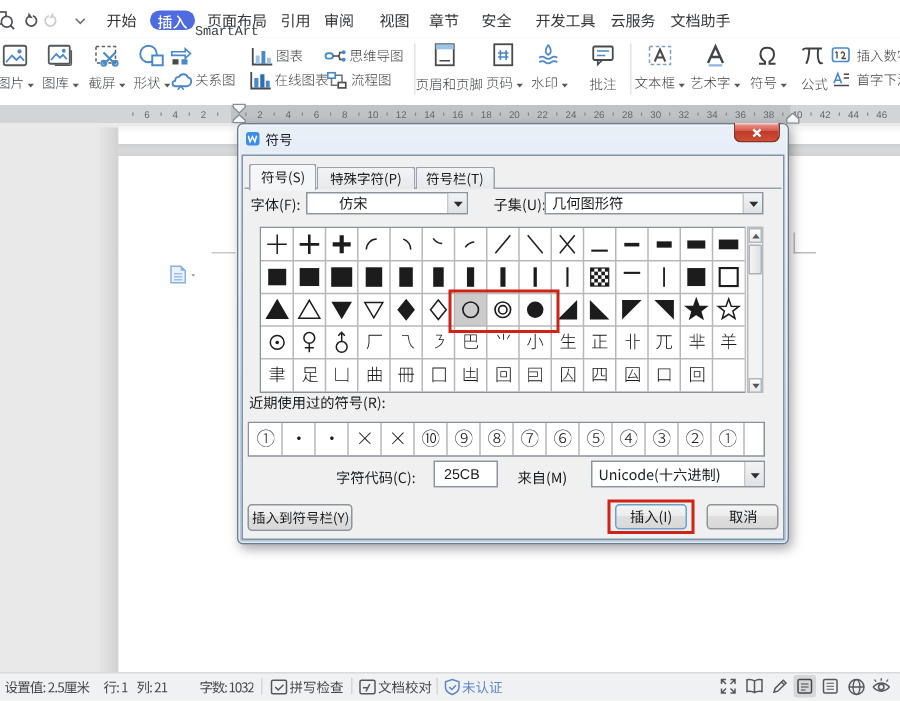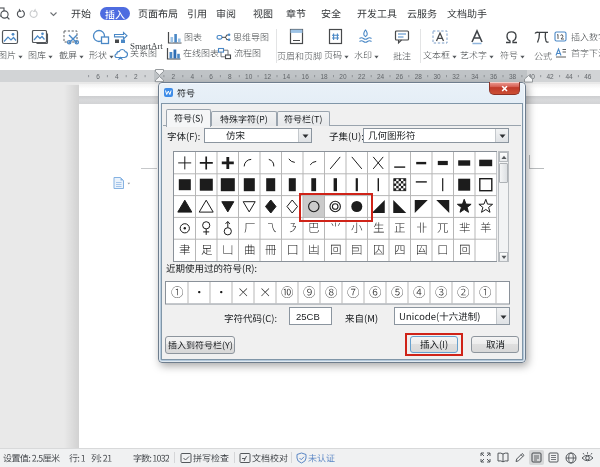--- a/index.html
+++ b/index.html
@@ -162,21 +162,21 @@
       </svg>
     </span>
   </div>
 <div class="abs" style="left:113px;top:31px;">
     <svg width="15" height="13">
 <path d="M1.5 3.5 h9 v-2 l3.5 3.2 l-3.5 3.2 v-2 h-9 Z" fill="none" stroke="#4a88c6" stroke-width="1.1"></path>
 <rect x="2" y="8.5" width="4" height="3.5" fill="#47494b"></rect>
 <rect x="8" y="8.5" width="4" height="3.5" fill="#4a88c6"></rect>
     </svg>
   </div>
-<div class="abs" style="left:130px;top:41px;font-size:9px;letter-spacing:-0.1px;color:#3c4043;font-family:Liberation Serif, serif;">SmartArt</div>
+<div class="abs" style="left:130px;top:16px;font-size:9px;letter-spacing:-0.1px;color:#3c4043;font-family:Liberation Mono, monospace;">SmartArt</div>
 <div class="abs" style="left:113px;top:47px;">
     <svg width="15" height="13">
 <path d="M4 10.5 q-2 0 -2 -1.8 q0 -1.6 1.8 -1.8 q0 -2.5 2.6 -2.6 q0.8 -1.8 2.9 -1.8 q2.3 0 2.9 2.1 q2.3 0.4 2.3 2.6 q0 2.8 -3 3.3 Z" fill="none" stroke="#4a88c6" stroke-width="1.2"></path>
 <path d="M5.5 12.8 l2 -2.5 l2 2.5" fill="none" stroke="#4a88c6" stroke-width="1.1"></path>
     </svg>
   </div>
 <div style="position:absolute;left:130px;top:47.5px;display:flex;align-items:center;">
     <svg width="27.0" height="11.2" viewBox="0 0 27.0 11.2">
       <path d="M1.2 3.0L7.9 3.0L7.9 3.4L1.2 3.4ZM0.7 5.3L8.4 5.3L8.4 5.7L0.7 5.7ZM4.8 5.4Q5.1 6.2 5.6 6.9Q6.2 7.6 6.9 8.0Q7.6 8.5 8.5 8.7Q8.5 8.8 8.4 8.9Q8.4 8.9 8.3 9.0Q8.3 9.1 8.2 9.2Q7.3 8.9 6.6 8.4Q5.8 7.8 5.3 7.1Q4.7 6.4 4.4 5.5ZM6.5 1.1L7.0 1.3Q6.8 1.6 6.6 2.0Q6.4 2.3 6.2 2.7Q5.9 3.0 5.7 3.3L5.4 3.1Q5.6 2.9 5.8 2.5Q6.0 2.1 6.2 1.8Q6.4 1.4 6.5 1.1ZM2.1 1.3L2.5 1.2Q2.8 1.5 3.0 1.9Q3.3 2.4 3.4 2.7L3.0 2.9Q3.0 2.7 2.8 2.4Q2.7 2.1 2.5 1.9Q2.3 1.6 2.1 1.3ZM4.3 3.2L4.7 3.2L4.7 4.5Q4.7 5.0 4.7 5.4Q4.6 5.9 4.4 6.4Q4.2 6.9 3.8 7.4Q3.4 7.9 2.6 8.3Q1.9 8.8 0.8 9.2Q0.8 9.2 0.8 9.1Q0.7 9.0 0.7 9.0Q0.6 8.9 0.5 8.8Q1.6 8.5 2.3 8.0Q3.0 7.6 3.4 7.1Q3.8 6.7 4.0 6.2Q4.2 5.8 4.2 5.3Q4.3 4.9 4.3 4.5ZM11.8 6.5L12.2 6.6Q12.0 7.0 11.6 7.4Q11.3 7.7 10.9 8.1Q10.5 8.4 10.2 8.6Q10.2 8.6 10.1 8.5Q10.0 8.5 9.9 8.4Q9.9 8.4 9.8 8.4Q10.3 8.0 10.9 7.5Q11.4 7.0 11.8 6.5ZM14.8 6.7L15.1 6.5Q15.5 6.7 16.0 7.1Q16.4 7.5 16.8 7.8Q17.1 8.1 17.4 8.4L17.0 8.7Q16.8 8.4 16.4 8.1Q16.0 7.7 15.6 7.3Q15.2 7.0 14.8 6.7ZM13.4 5.8L13.8 5.8L13.8 8.5Q13.8 8.7 13.8 8.8Q13.7 8.9 13.5 9.0Q13.3 9.1 13.0 9.1Q12.7 9.1 12.2 9.1Q12.2 9.0 12.1 8.9Q12.1 8.7 12.0 8.6Q12.3 8.6 12.6 8.6Q12.8 8.7 13.0 8.7Q13.1 8.6 13.2 8.6Q13.3 8.6 13.4 8.6Q13.4 8.6 13.4 8.5ZM16.3 1.2L16.6 1.5Q16.0 1.7 15.3 1.8Q14.5 1.9 13.6 2.0Q12.8 2.1 11.9 2.2Q11.0 2.2 10.2 2.3Q10.2 2.2 10.1 2.1Q10.1 2.0 10.0 1.9Q10.9 1.9 11.7 1.8Q12.6 1.7 13.5 1.6Q14.3 1.5 15.0 1.4Q15.8 1.3 16.3 1.2ZM10.1 6.2Q10.1 6.2 10.1 6.1Q10.1 6.0 10.0 6.0Q10.0 5.9 10.0 5.8Q10.2 5.8 10.5 5.7Q10.8 5.5 11.2 5.3Q11.4 5.2 11.9 5.0Q12.3 4.7 12.9 4.4Q13.5 4.0 14.1 3.6Q14.8 3.1 15.3 2.7L15.7 3.0Q14.4 4.0 13.1 4.7Q11.8 5.5 10.5 6.0L10.5 6.0Q10.5 6.0 10.4 6.1Q10.4 6.1 10.3 6.1Q10.2 6.1 10.2 6.2Q10.1 6.2 10.1 6.2ZM10.1 6.2L10.1 5.9L10.5 5.7L16.4 5.3Q16.4 5.4 16.4 5.5Q16.4 5.6 16.4 5.7Q15.0 5.8 14.0 5.9Q13.0 5.9 12.4 6.0Q11.7 6.0 11.3 6.1Q10.9 6.1 10.7 6.1Q10.4 6.2 10.3 6.2Q10.2 6.2 10.1 6.2ZM10.7 4.4Q10.7 4.4 10.6 4.3Q10.6 4.2 10.6 4.1Q10.6 4.0 10.5 4.0Q10.7 4.0 10.8 3.9Q11.0 3.8 11.2 3.6Q11.3 3.6 11.5 3.4Q11.7 3.2 12.0 2.9Q12.3 2.7 12.6 2.4Q12.9 2.1 13.1 1.8L13.5 2.0Q12.9 2.7 12.3 3.2Q11.6 3.8 11.0 4.2L11.0 4.2Q11.0 4.2 11.0 4.2Q10.9 4.2 10.8 4.3Q10.8 4.3 10.7 4.3Q10.7 4.4 10.7 4.4ZM10.7 4.4L10.7 4.1L11.0 3.9L14.0 3.8Q14.0 3.9 14.0 4.0Q13.9 4.1 13.9 4.2Q12.9 4.2 12.3 4.3Q11.7 4.3 11.3 4.3Q11.0 4.3 10.9 4.4Q10.7 4.4 10.7 4.4ZM15.1 4.5L15.4 4.4Q15.8 4.7 16.2 5.0Q16.5 5.4 16.8 5.7Q17.1 6.1 17.3 6.3L17.0 6.5Q16.8 6.3 16.5 5.9Q16.2 5.6 15.8 5.2Q15.4 4.8 15.1 4.5ZM18.8 1.5L26.2 1.5L26.2 9.2L25.7 9.2L25.7 1.9L19.2 1.9L19.2 9.2L18.8 9.2ZM19.1 8.4L26.0 8.4L26.0 8.8L19.1 8.8ZM21.5 6.0L21.7 5.7Q22.0 5.8 22.4 5.9Q22.8 6.0 23.1 6.1Q23.5 6.2 23.7 6.4L23.5 6.7Q23.3 6.6 22.9 6.4Q22.6 6.3 22.2 6.2Q21.8 6.1 21.5 6.0ZM21.8 2.2L22.1 2.3Q21.9 2.7 21.6 3.1Q21.2 3.5 20.8 3.8Q20.5 4.2 20.1 4.4Q20.0 4.4 20.0 4.3Q19.9 4.3 19.9 4.2Q19.8 4.2 19.7 4.2Q20.3 3.8 20.9 3.3Q21.4 2.8 21.8 2.2ZM24.2 2.9L24.3 2.9L24.3 2.9L24.6 3.0Q24.3 3.6 23.7 4.0Q23.2 4.5 22.5 4.9Q21.9 5.2 21.1 5.5Q20.4 5.7 19.8 5.9Q19.8 5.8 19.7 5.8Q19.7 5.7 19.7 5.6Q19.6 5.6 19.6 5.5Q20.2 5.4 20.9 5.2Q21.6 4.9 22.2 4.6Q22.9 4.3 23.4 3.9Q23.9 3.5 24.2 3.0ZM21.2 3.3Q21.6 3.8 22.3 4.3Q23.0 4.7 23.8 5.0Q24.6 5.3 25.4 5.5Q25.4 5.5 25.3 5.6Q25.2 5.7 25.2 5.8Q24.3 5.6 23.5 5.3Q22.7 4.9 22.0 4.5Q21.3 4.0 20.9 3.5ZM21.4 2.9L24.3 2.9L24.3 3.3L21.2 3.3ZM20.5 7.1L20.7 6.8Q21.2 6.8 21.7 6.9Q22.2 7.0 22.7 7.1Q23.2 7.2 23.6 7.4Q24.0 7.5 24.4 7.6L24.2 7.9Q23.7 7.8 23.1 7.6Q22.5 7.5 21.8 7.3Q21.1 7.2 20.5 7.1Z" fill="#3c4043"></path>
     </svg>

